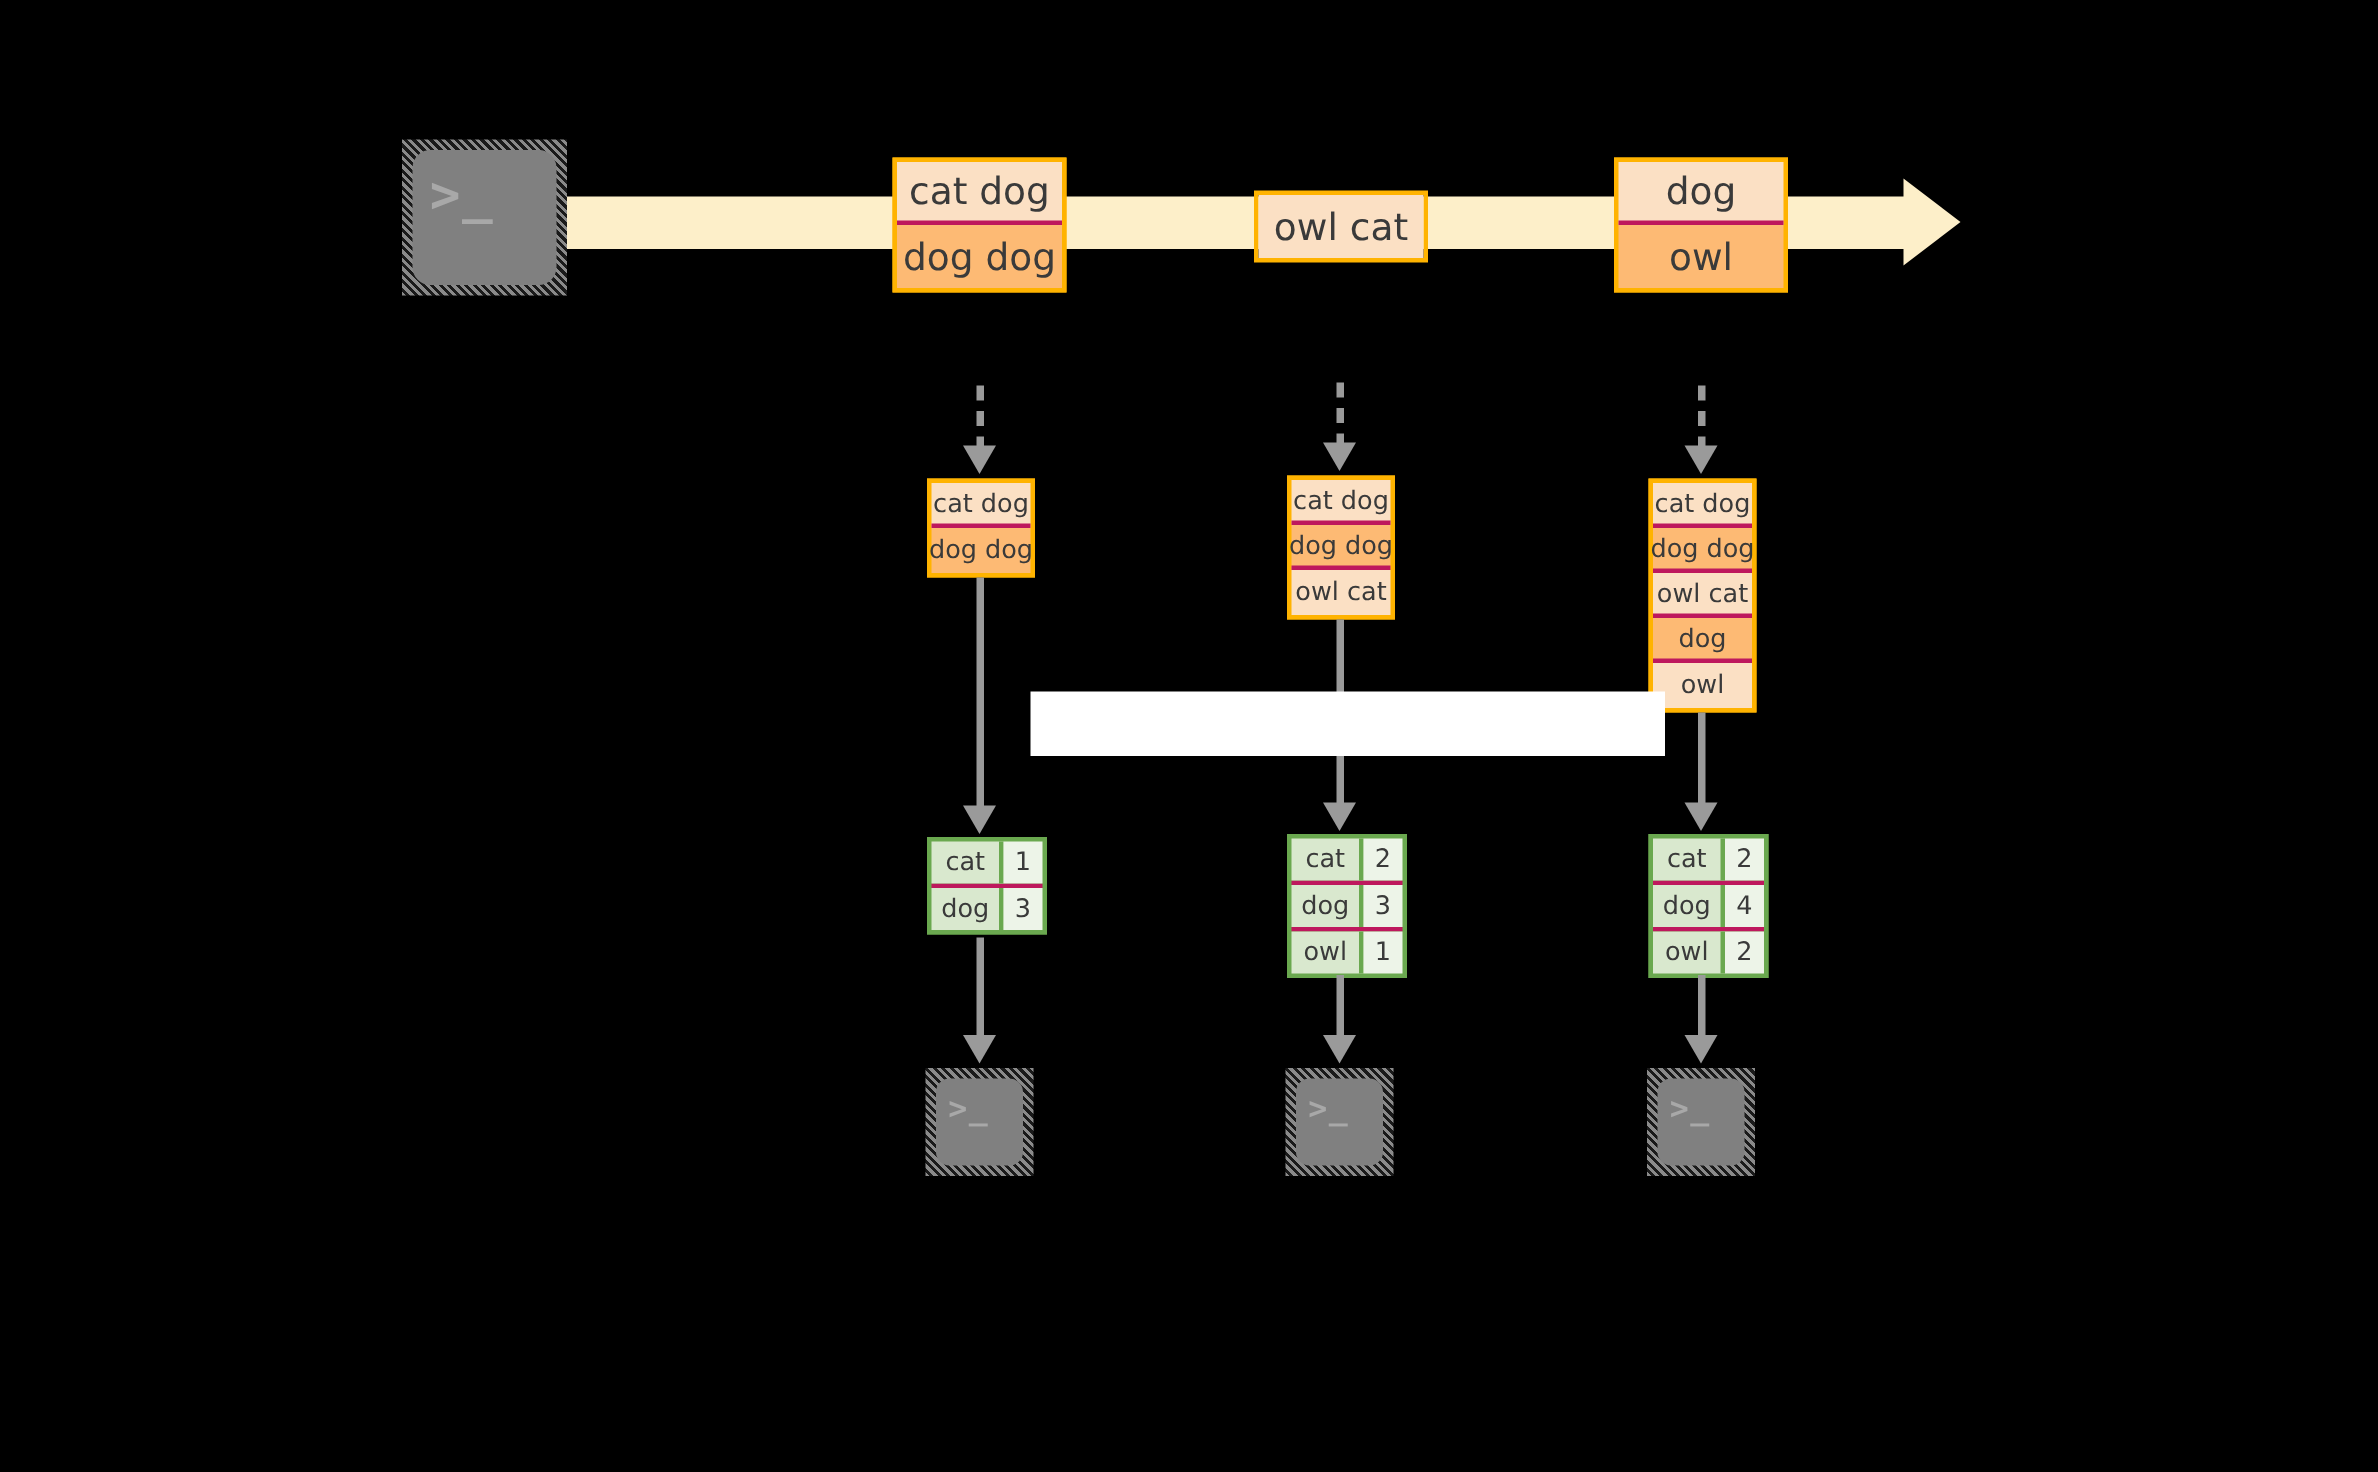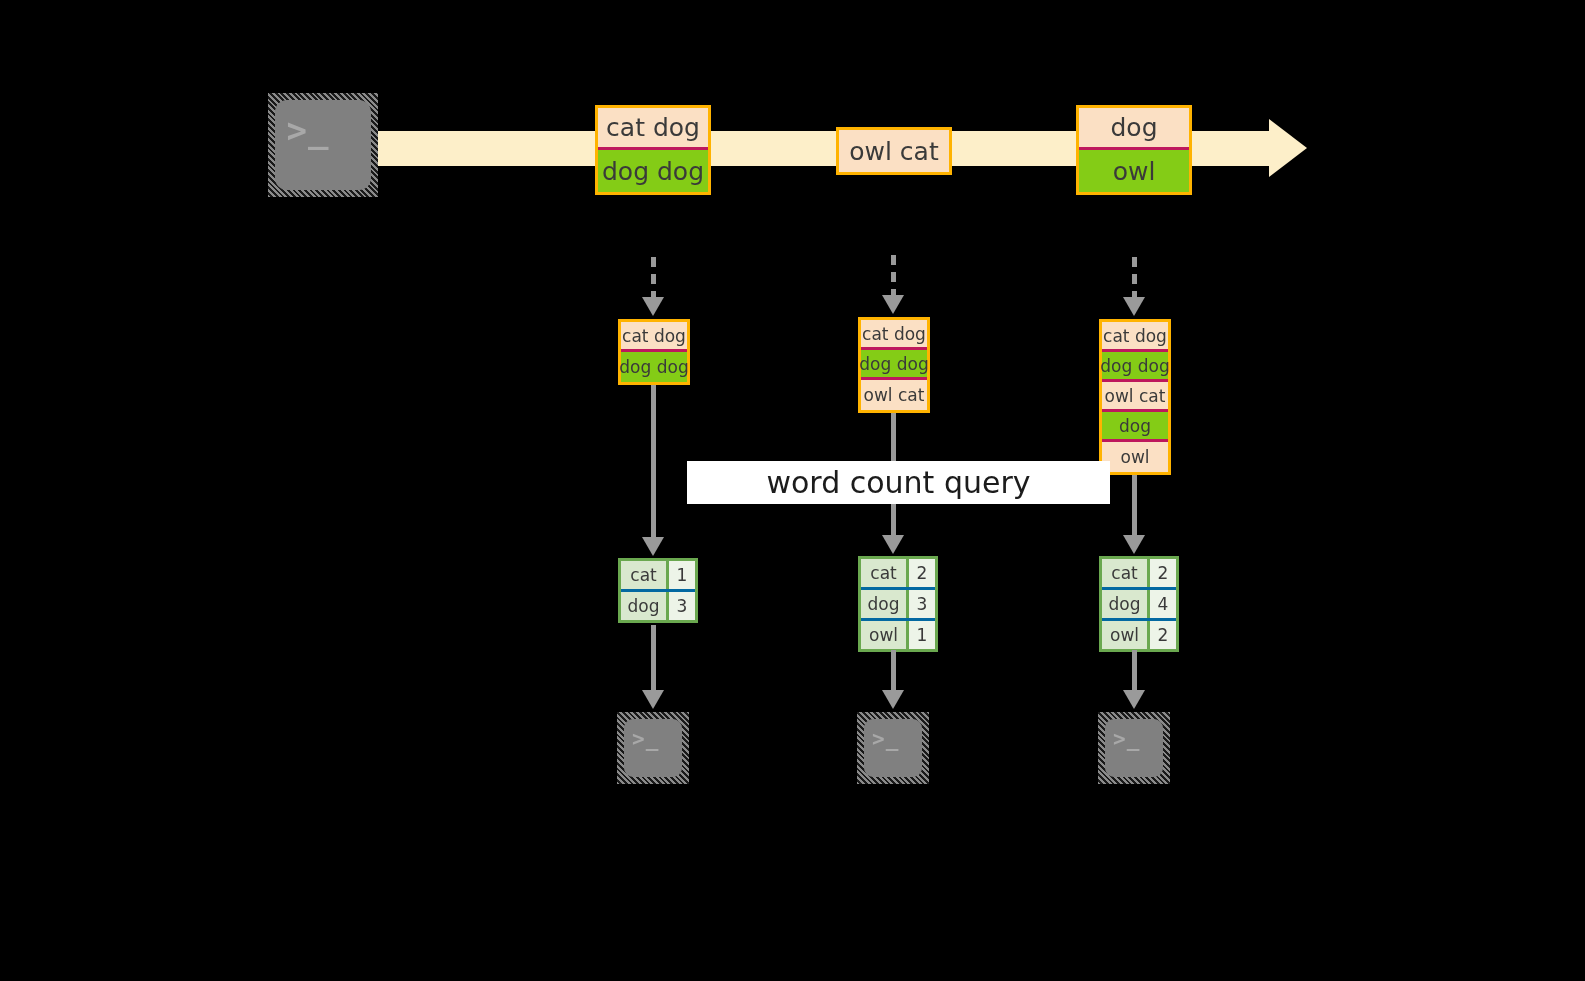--- a/index.html
+++ b/index.html
@@ -87,21 +87,21 @@
     box-sizing: border-box;
     background: #FBE0C4;
     color: #3a3a3a;
     display: flex;
     align-items: center;
     justify-content: center;
     white-space: nowrap;
     border-bottom: 3px solid #be185d;
   }
   .ocell:last-child { border-bottom: none; }
-  .ocell.alt { background: #84cc16; }
+  .ocell.alt { background: #fdba74; }
 
   
   .obox.top { }
   .obox.top .ocell { height: 42px; font-size: 25px; }
 
   .box-t1 { left: 595px; top: 105px; width: 116px; }
   .box-t2 { left: 836px; top: 127px; width: 116px; }
   .box-t3 { left: 1076px; top: 105px; width: 116px; }
 
   
@@ -114,21 +114,21 @@
   .gbox {
     position: absolute;
     box-sizing: border-box;
     border: 3px solid #6AA84F;
     background: #6AA84F;
     display: flex;
     flex-direction: column;
   }
   .grow {
     display: flex;
-    border-bottom: 3px solid #0369a1;
+    border-bottom: 3px solid #be185d;
     height: 28px;
   }
   .grow:last-child { border-bottom: none; }
   .gword {
     width: 45px;
     background: #D9E8CE;
     color: #3a3a3a;
     font-size: 17px;
     display: flex;
     align-items: center;
@@ -250,21 +250,20 @@
     <div class="ocell alt">dog dog</div>
     <div class="ocell">owl cat</div>
     <div class="ocell alt">dog</div>
     <div class="ocell">owl</div>
   </div>
 
   <div class="arrow-line" style="left:1132px; top:475px; height:64px;"></div>
   <div class="arrow-head" style="left:1123px; top:535px;"></div>
 
   <div class="query-band"></div>
-  <div class="query-label">word count query</div>
 
   <div class="gbox gbox-1">
     <div class="grow">
       <div class="gword">cat</div>
       <div class="gcount">1</div>
     </div>
     <div class="grow">
       <div class="gword">dog</div>
       <div class="gcount">3</div>
     </div>

